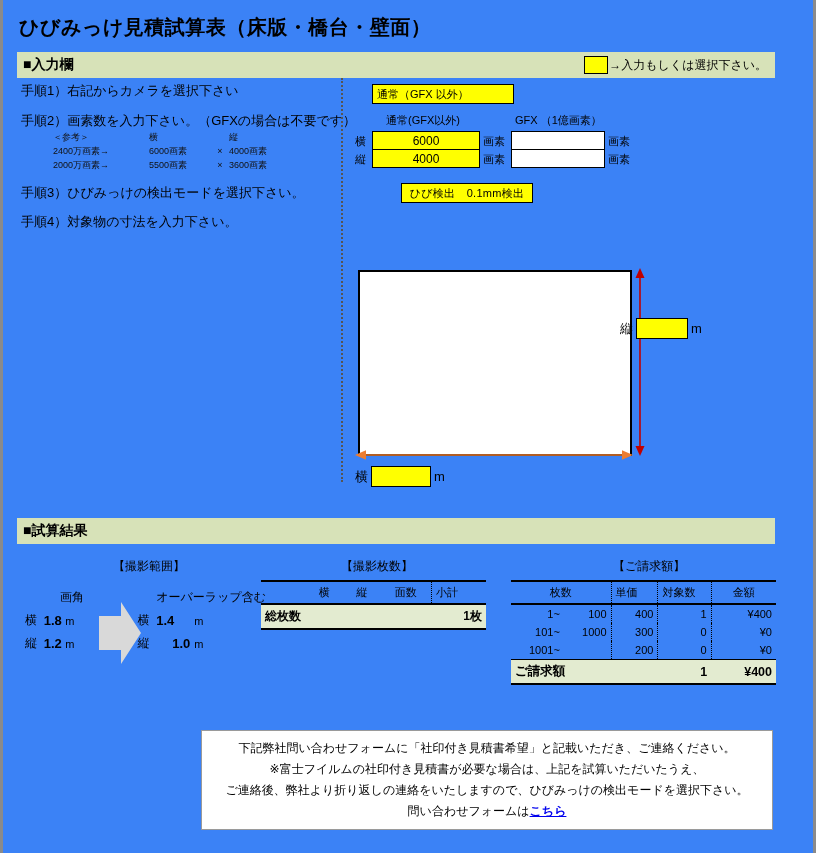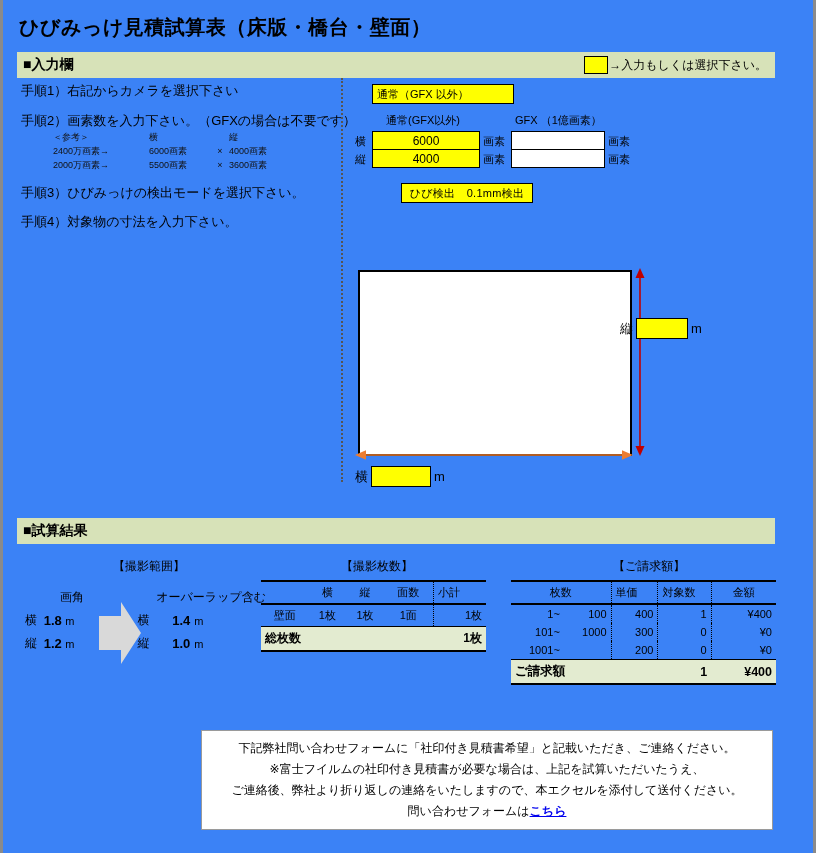--- a/index.html
+++ b/index.html
@@ -305,21 +305,21 @@
         <td class="hd" style="width:68px">画角</td>
         <td style="width:42px"></td>
         <td style="width:16px"></td>
         <td class="hd" colspan="2">オーバーラップ含む</td>
       </tr>
       <tr>
         <td class="axis">横</td>
         <td><span class="val">1.8</span> <span class="mu">m</span></td>
         <td></td>
         <td class="axis">横</td>
-        <td style="text-align:right;width:34px"><span class="val">1.4</span></td>
+        <td style="width:34px"><span class="val">1.4</span></td>
         <td><span class="mu">m</span></td>
       </tr>
       <tr>
         <td class="axis">縦</td>
         <td><span class="val">1.2</span> <span class="mu">m</span></td>
         <td></td>
         <td class="axis">縦</td>
         <td style="text-align:right"><span class="val">1.0</span></td>
         <td><span class="mu">m</span></td>
       </tr>
@@ -329,27 +329,20 @@
 
   <table class="abs rule-top" id="count-table">
     <tbody>
         <tr class="hrow">
       <td class="first" style="width:46px"></td>
       <td style="width:34px">横</td>
       <td style="width:34px">縦</td>
       <td style="width:48px">面数</td>
       <td class="sub" style="width:52px">小計</td>
     </tr>
-    <tr class="drow">
-      <td class="first">壁面</td>
-      <td>1枚</td>
-      <td>1枚</td>
-      <td>1面</td>
-      <td class="sub">1枚</td>
-    </tr>
     <tr class="trow">
       <td class="first" colspan="4">総枚数</td>
       <td class="sub">1枚</td>
     </tr>
   </tbody>
     </table>
 
   <table class="abs rule-top" id="price-table">
     <tbody>
         <tr class="hrow">
@@ -383,19 +376,19 @@
       <td class="first" colspan="3">ご請求額</td>
       <td class="tgt">1</td>
       <td class="amt">¥400</td>
     </tr>
   </tbody>
     </table>
 
   <div class="abs" id="note">
     <div class="nline">下記弊社問い合わせフォームに「社印付き見積書希望」と記載いただき、ご連絡ください。</div>
     <div class="nline">※富士フイルムの社印付き見積書が必要な場合は、上記を試算いただいたうえ、</div>
-    <div class="nline">ご連絡後、弊社より折り返しの連絡をいたしますので、本エクセルを添付して送付ください。</div>
+    <div class="nline">ご連絡後、弊社より折り返しの連絡をいたしますので、ひびみっけの検出モードを選択下さい。</div>
     <div class="nline">
       <span>問い合わせフォームは</span><a class="link" href="#">こちら</a>
     </div>
   </div>
 
 </div>
 
 </body></html>

